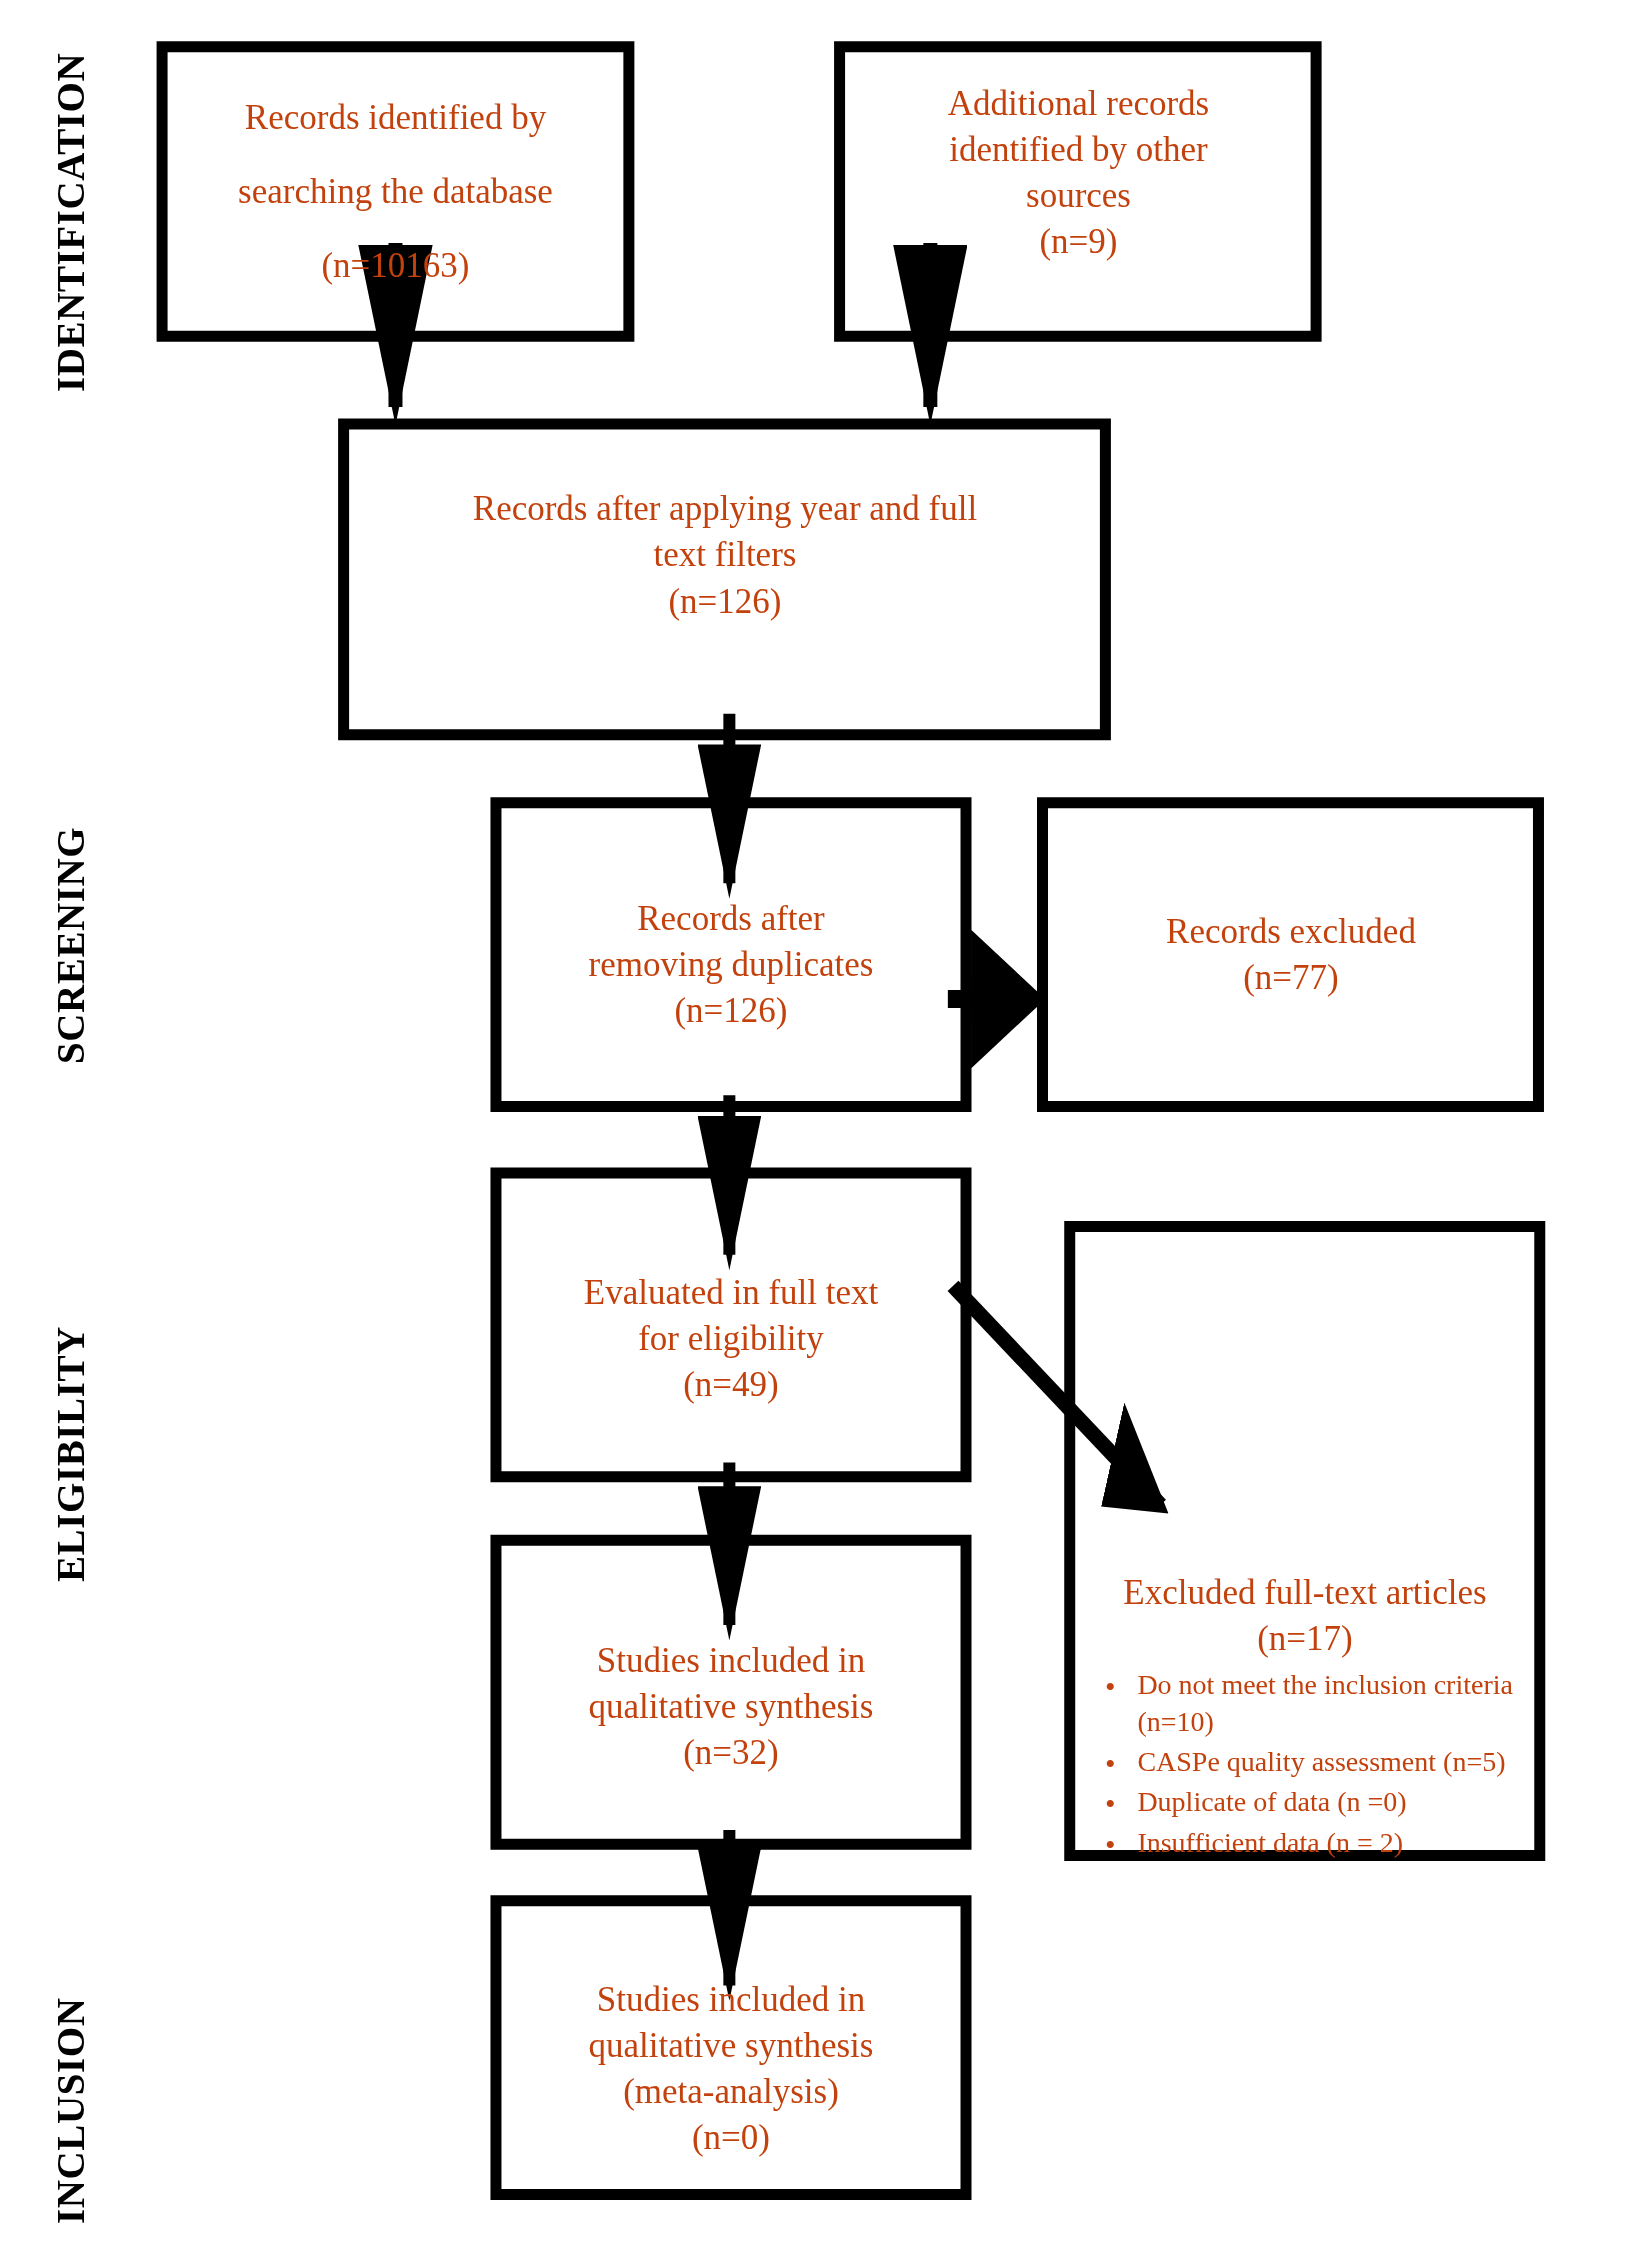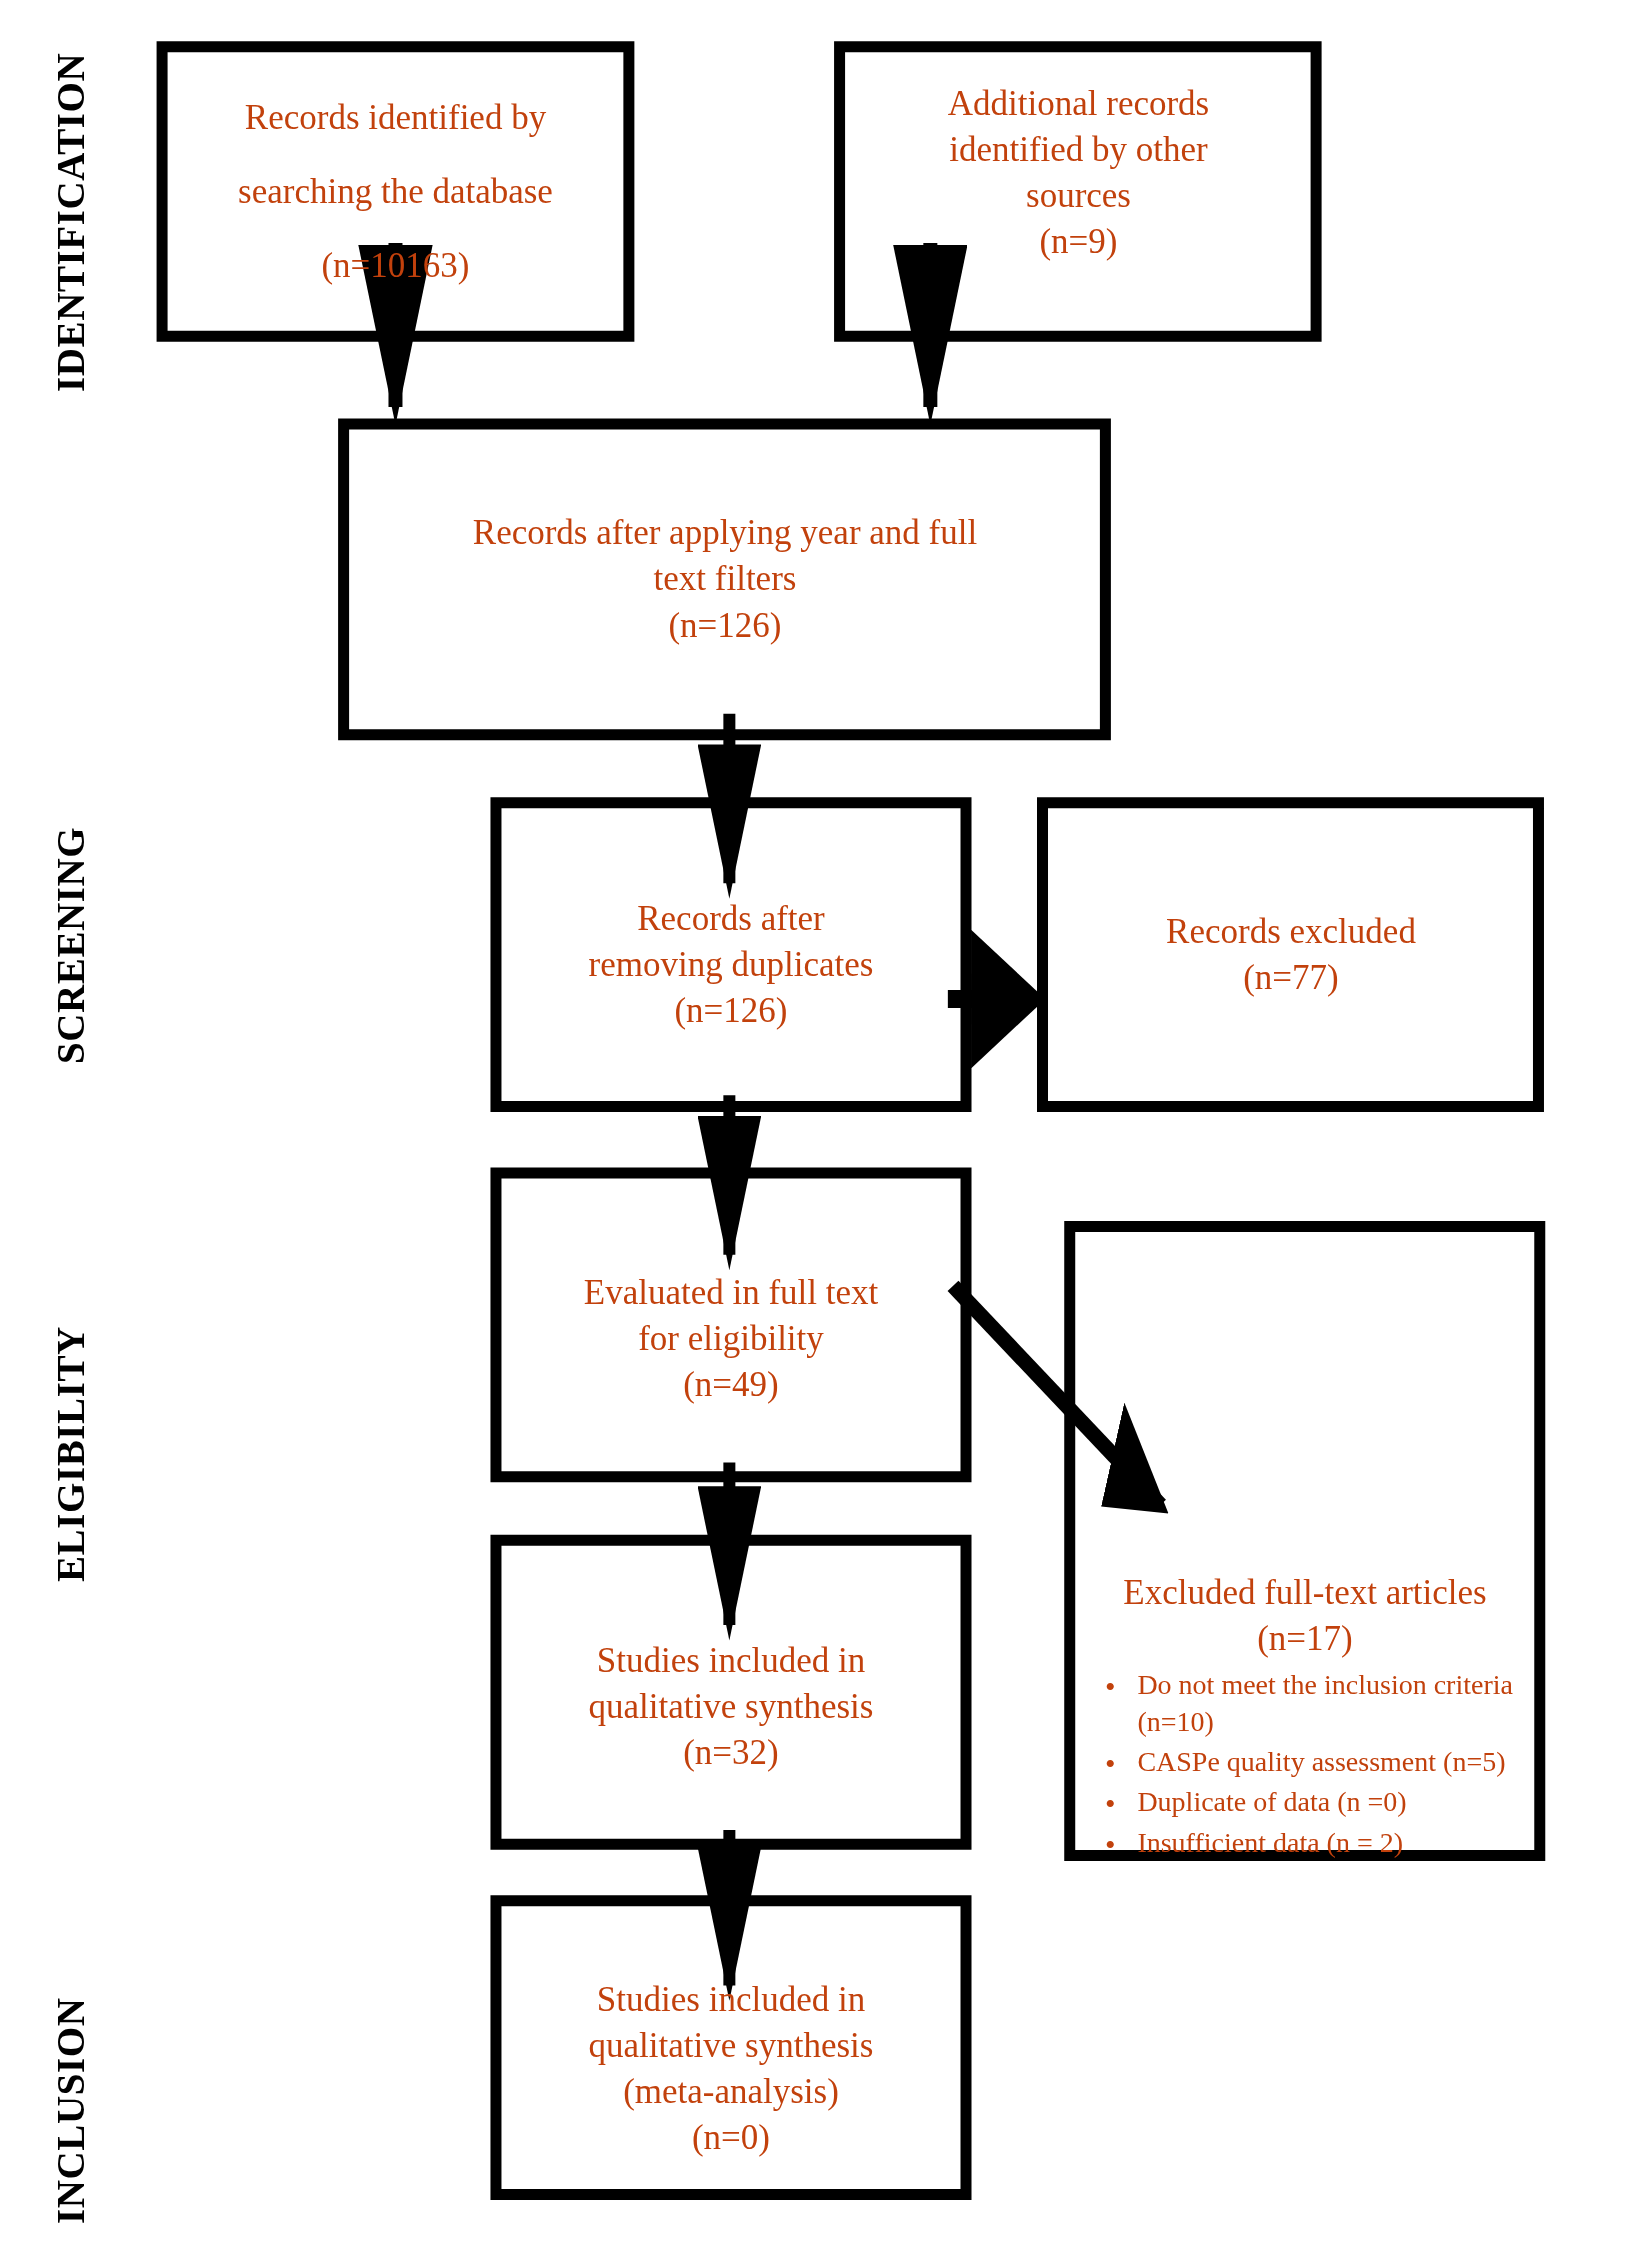--- a/index.html
+++ b/index.html
@@ -144,21 +144,21 @@
     <span class="ln">(n=10163)</span>
   </div>
 
   <div class="box-text" style="left: 840px; top: 28px; width: 477px; height: 290px; padding: 0px 11.7px;">
     <span class="ln">Additional records</span>
     <span class="ln">identified by other</span>
     <span class="ln">sources</span>
     <span class="ln">(n=9)</span>
   </div>
 
-  <div class="box-text" style="left: 344px; top: 424px; width: 762px; height: 311px; padding: 0px 11.7px;">
+  <div class="box-text" style="left: 344px; top: 400px; width: 762px; height: 311px; padding: 0px 11.7px;">
     <span class="ln">Records after applying year and full</span>
     <span class="ln">text filters</span>
     <span class="ln">(n=126)</span>
   </div>
 
   <div class="box-text" style="left: 496px; top: 813px; width: 470px; height: 304px; padding: 0px 9px;">
     <span class="ln">Records after</span>
     <span class="ln">removing duplicates</span>
     <span class="ln">(n=126)</span>
   </div>

